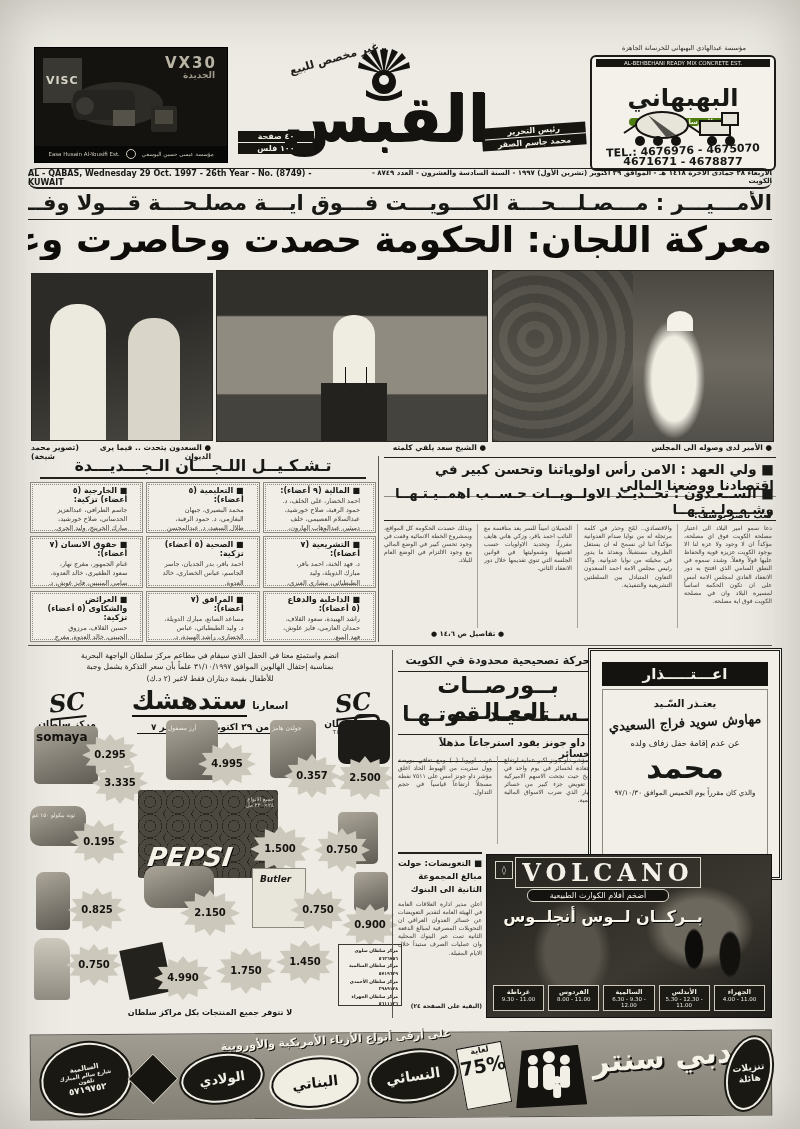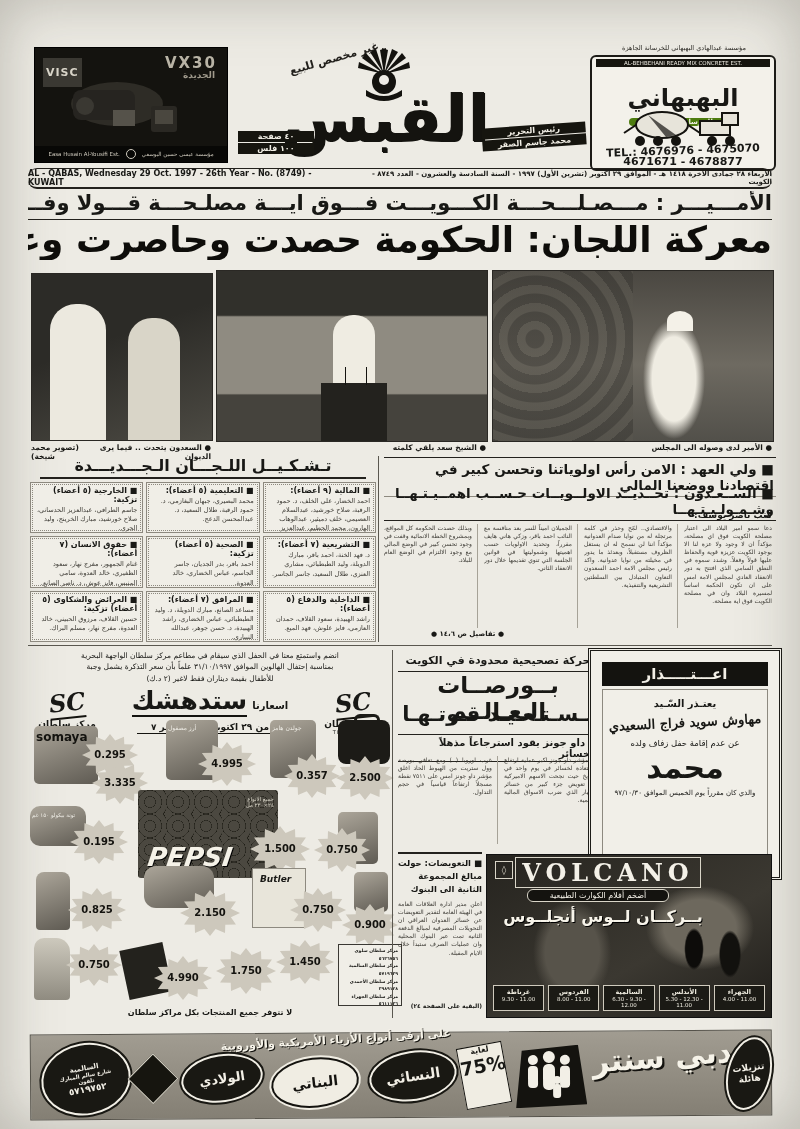--- a/index.html
+++ b/index.html
@@ -13,38 +13,38 @@
   .b{font-weight:bold;}
   .photo{border:1px solid #2a2824;overflow:hidden;}
   .cap{font-size:7.5px;font-weight:bold;}
   .burst{display:flex;flex-direction:column;align-items:center;justify-content:center;
          background:#cdc8bc;color:#14130f;font-weight:bold;
          clip-path:polygon(100% 50%,84.8% 59.3%,93.3% 75%,75.5% 75.5%,75% 93.3%,59.3% 84.8%,50% 100%,40.7% 84.8%,25% 93.3%,24.5% 75.5%,6.7% 75%,15.2% 59.3%,0% 50%,15.2% 40.7%,6.7% 25%,24.5% 24.5%,25% 6.7%,40.7% 15.2%,50% 0%,59.3% 15.2%,75% 6.7%,75.5% 24.5%,93.3% 25%,84.8% 40.7%);}
   .burst span{font-size:10px;line-height:1;}
   .blob{background:linear-gradient(160deg,#aca69a,#5f5b53);border-radius:5px;}
   .tiny{font-size:6px;line-height:1.35;text-align:justify;color:#3c3a34;overflow:hidden;}
   .combox{border:1px solid #8d897f;outline:1px dotted #8d897f;outline-offset:-3px;
-          padding:3px 5px;background:#f0eee7;overflow:hidden;}
+          padding:3px 15px;background:#f0eee7;overflow:hidden;}
   .combox h4{margin:0 0 2px;font-size:8px;}
   .combox p{margin:0;font-size:6.5px;line-height:1.4;color:#3c3a34;}
   .badge{background:#16150f;color:#f2efe6;font-size:8px;font-weight:bold;
          padding:1px 6px;margin:1px 0;text-align:center;}
   .oval{border-radius:50%;background:#191813;color:#f2efe6;display:flex;flex-direction:column;
         align-items:center;justify-content:center;font-weight:bold;border:2px solid #f2efe6;
         box-shadow:0 0 0 2px #191813;}
   .vline{width:1px;background:#5a574f;}
   .hline{height:1px;background:#5a574f;}
 </style>
 </head>
 <body>
 
 <div id="page">
 
   <div class="abs" style="left:34px;top:47px;width:192px;height:114px;background:#14130f;border:1px solid #000;">
-    <div class="abs ltr b" style="left:8px;top:10px;font-size:11px;color:#d8d4c8;letter-spacing:1px;background:#3a3832;padding:8px 3px;">VISC</div>
+    <div class="abs ltr b" style="left:8px;top:10px;font-size:11px;color:#d8d4c8;letter-spacing:1px;background:#3a3832;padding:16px 3px;">VISC</div>
     <div class="abs ltr b" style="right:10px;top:6px;font-size:15px;color:#b9b4a6;letter-spacing:2px;">VX30</div>
     <div class="abs rtl b" style="right:12px;top:22px;font-size:9px;color:#a09a8c;">الجديدة</div>
     <svg class="abs" style="left:20px;top:28px;" width="150" height="62" viewBox="0 0 150 62">
       <ellipse cx="62" cy="28" rx="46" ry="22" fill="#2e2c26"></ellipse>
       <rect x="18" y="14" width="62" height="30" rx="8" fill="#262420"></rect>
       <circle cx="30" cy="30" r="9" fill="#3a3832"></circle>
       <rect x="96" y="30" width="26" height="26" rx="3" fill="#2a2823"></rect>
       <rect x="100" y="34" width="18" height="14" fill="#4a473f"></rect>
       <rect x="58" y="34" width="22" height="16" fill="#55524a"></rect>
     </svg>
@@ -104,21 +104,21 @@
         <circle cx="98" cy="30" r="5"></circle>
           <circle cx="116" cy="30" r="5"></circle>
         <path d="M34 4 L62 24 L52 26 Z" opacity=".7"></path>
       </g>
     </svg>
     <div class="ltr c b" style="position:absolute;left:0;bottom:12px;width:100%;font-size:11px;transform:rotate(-2deg);">TEL.: 4676976 - 4675070</div>
     <div class="ltr c b" style="position:absolute;left:0;bottom:1px;width:100%;font-size:11px;">4671671 - 4678877</div>
   </div>
 
   <div class="abs" style="left:28px;top:168px;width:744px;height:18px;border-top:1px solid #23211d;border-bottom:2px solid #23211d;
-              display:flex;align-items:center;justify-content:space-between;border-radius:9px;">
+              display:flex;justify-content:space-between;border-radius:9px;">
     <span class="ltr b" style="font-size:8px;">AL - QABAS, Wednesday 29 Oct. 1997 - 26th Year - No. (8749) - KUWAIT</span>
     <span class="rtl b" style="font-size:7px;">الأربعاء ٢٨ جمادى الآخرة ١٤١٨ هـ - الموافق ٢٩ اكتوبر (تشرين الأول) ١٩٩٧ - السنة السادسة والعشرون - العدد ٨٧٤٩ - الكويت</span>
   </div>
 
   <div class="abs rtl c b" style="left:28px;top:191px;width:744px;font-size:21px;white-space:nowrap;overflow:hidden;
               border-bottom:1px solid #23211d;padding-bottom:4px;">الأمـــيـــر : مـــصـلـــحـــة الكـــويـــت فـــوق ايـــة مصلـحـــة قـــولا وفـــعـــلا</div>
   <div class="abs rtl c b" style="left:28px;top:219px;width:744px;font-size:36px;white-space:nowrap;overflow:hidden;color:#0e0d0a;">معركة اللجان: الحكومة حصدت وحاصرت وعاقبت وكافأت</div>
 
   <div class="abs photo" style="left:492px;top:270px;width:280px;height:170px;
               background:linear-gradient(180deg,#4a4741 0%,#6e6a61 55%,#52504a 100%);">

